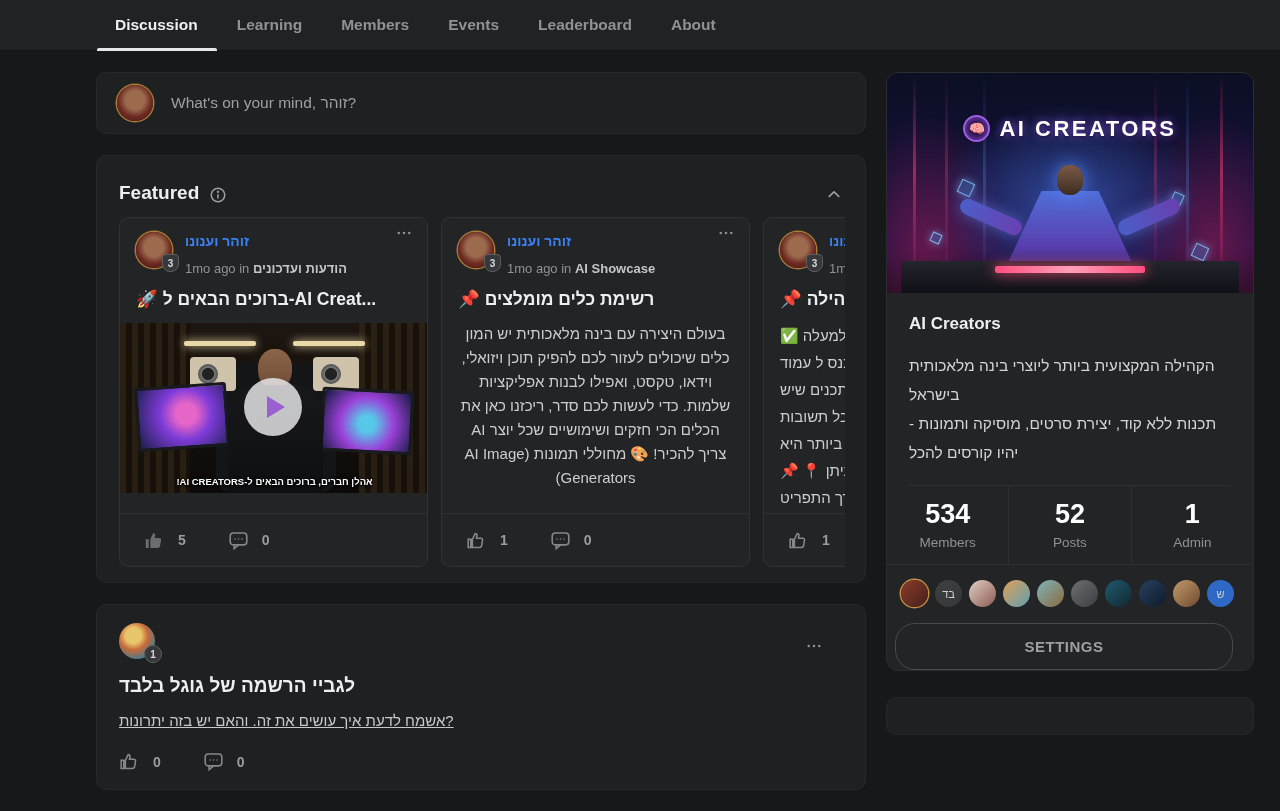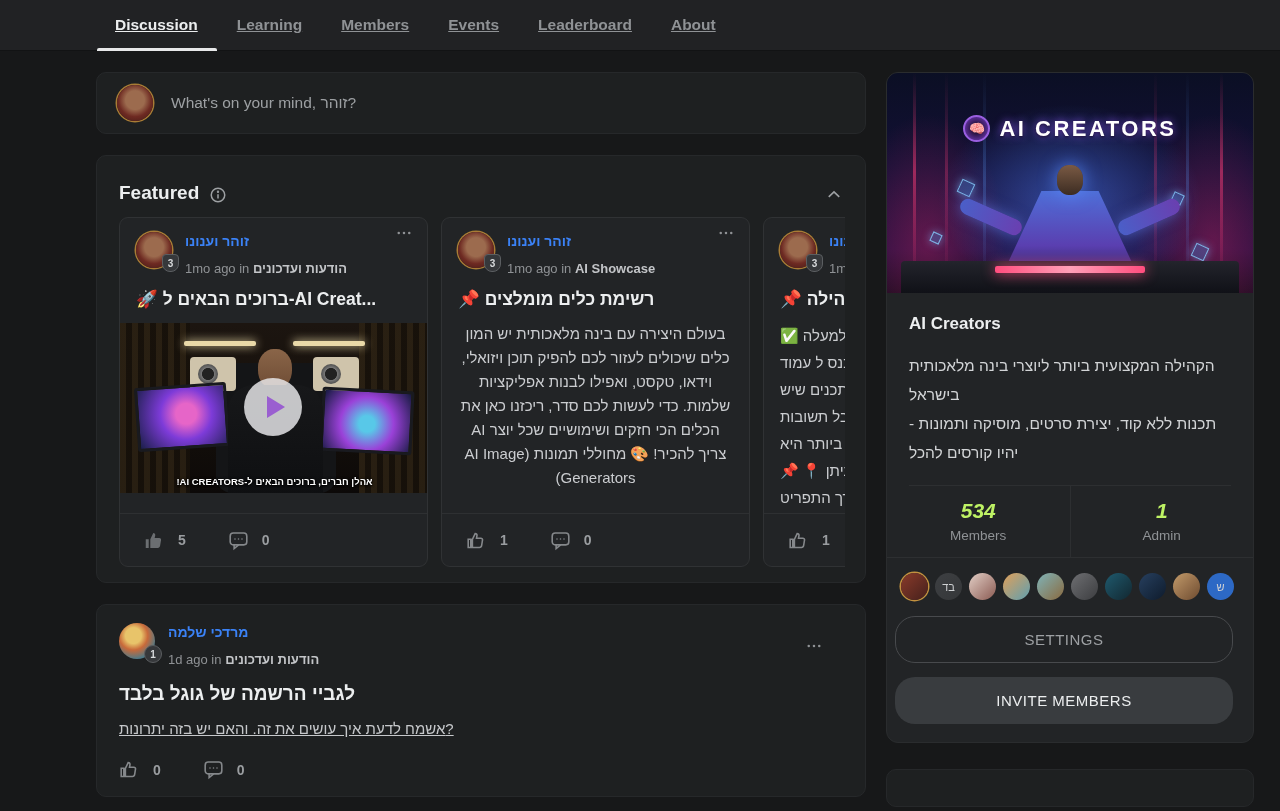--- a/index.html
+++ b/index.html
@@ -5,21 +5,21 @@
   * { margin:0; padding:0; box-sizing:border-box; }
   html,body { width:1280px; height:811px; overflow:hidden; background:#171819;
     font-family:"Liberation Sans", sans-serif; color:#dcdee0; }
   .page { position:relative; width:1280px; height:811px; }
 
   
   .topnav { position:absolute; left:0; top:0; width:1280px; height:51px;
     background:#212224; border-bottom:1px solid #121314; display:flex; align-items:center;
     padding-left:115px; }
   .tab { position:relative; height:51px; display:flex; align-items:center;
-    margin-right:39px; font-size:15.5px; font-weight:bold; color:#8f9295; cursor:pointer;text-decoration:underline; }
+    margin-right:39px; font-size:15.5px; font-weight:bold; color:#8f9295; cursor:pointer; }
   .tab.active { color:#eceeef; }
   .tab.active::after { content:""; position:absolute; left:-18px; right:-19px; bottom:0;
     height:3px; background:#e7e8e9; border-radius:2px 2px 0 0; }
 
   
   .feed { position:absolute; left:96px; top:72px; width:770px; }
   .sidebar { position:absolute; left:886px; top:72px; width:368px; }
 
   .card { background:#1e2021; border:1px solid #26282a; border-radius:10px; }
 
@@ -143,29 +143,29 @@
 
   .ginfo { padding:21px 22px 0 22px; }
   .gname { font-size:17px; font-weight:bold; color:#eceeef; }
   .gpriv { margin-top:12px; display:flex; align-items:center; gap:11px; color:#97999c; font-size:14.5px; }
   .gdesc { margin-top:17px; font-size:15.5px; line-height:29px; color:#d2d4d6; white-space:pre-line;
     padding-bottom:18px; border-bottom:1px solid #2d2f31; }
 
   .stats { display:flex; border-bottom:1px solid #2d2f31; }
   .stat { flex:1; text-align:center; padding:13px 0 14px 0; cursor:pointer; }
   .stat + .stat { border-left:1px solid #2d2f31; }
-  .stat .v { font-size:21px; font-weight:bold; color:#bef264;font-style:italic; }
+  .stat .v { font-size:27px; font-weight:bold; color:#ffffff; }
   .stat .l { margin-top:5px; font-size:13.5px; color:#8f9295; }
 
   .avrow { display:flex; gap:7px; padding:15px 14px 2px 14px; }
   .s-avatar { width:27px; height:27px; border-radius:50%; flex:none; display:flex; align-items:center;
     justify-content:center; font-size:11px; color:#cfd1d3; cursor:pointer; }
 
   .btn { display:block; margin:14px 20px 0 8px; height:47px; border-radius:20px;
-    display:flex; align-items:center; justify-content:center; font-size:15px; font-weight:normal;
+    display:flex; align-items:center; justify-content:center; font-size:15px; font-weight:bold;
     letter-spacing:.5px; cursor:pointer; }
   .btn-outline { border:1px solid #484a4d; color:#9da0a3; background:transparent; }
   .btn-fill { background:#393c3f; color:#eceeef; margin-bottom:18px; }
 
   .lcard { margin-top:26px; padding:18px 22px; }
 </style>
 </head>
 <body>
 
 <div class="page">
@@ -335,26 +335,20 @@
         </div>
 
       </div>
     </div>
 
     <div class="card post">
       <div class="pcard-head" style="padding:0;">
         <div class="pcard-avatar-wrap">
           <div class="avatar avatar2"></div>
           <div class="level-badge round">1</div>
-        </div>
-        <div class="pcard-author">
-          <div class="pcard-name">מרדכי שלמה</div>
-          <div class="pcard-meta">
-            <span>1d ago in</span> <b>הודעות ועדכונים</b>
-          </div>
         </div>
         <div class="dots">
           <svg width="18" height="18" viewBox="0 0 24 24" fill="currentColor">
               <circle cx="5" cy="12" r="1.7"></circle>
               <circle cx="12" cy="12" r="1.7"></circle>
               <circle cx="19" cy="12" r="1.7"></circle>
             </svg>
         </div>
       </div>
       <div class="post-title" dir="ltr">לגביי הרשמה של גוגל בלבד</div>
@@ -414,40 +408,43 @@
         <div class="gdesc" dir="ltr">הקהילה המקצועית ביותר ליוצרי בינה מלאכותית בישראל
 תכנות ללא קוד, יצירת סרטים, מוסיקה ותמונות - יהיו קורסים להכל</div>
       </div>
 
       <div class="stats">
         <div class="stat">
           <div class="v">534</div>
           <div class="l">Members</div>
         </div>
         <div class="stat">
+          <div class="v">52</div>
+          <div class="l">Posts</div>
+        </div>
+        <div class="stat">
           <div class="v">1</div>
           <div class="l">Admin</div>
         </div>
       </div>
 
       <div class="avrow" id="avatar-row">
           <div class="s-avatar" style="background: linear-gradient(135deg, rgb(138, 59, 42), rgb(69, 32, 28)); box-shadow: rgb(194, 145, 63) 0px 0px 0px 1.5px;"></div>
           <div class="s-avatar" style="background: linear-gradient(135deg, rgb(61, 63, 66), rgb(53, 55, 57));">בד</div>
           <div class="s-avatar" style="background: linear-gradient(135deg, rgb(227, 207, 198), rgb(138, 90, 82));"></div>
           <div class="s-avatar" style="background: linear-gradient(135deg, rgb(224, 160, 90), rgb(95, 159, 176));"></div>
           <div class="s-avatar" style="background: linear-gradient(135deg, rgb(127, 179, 184), rgb(138, 106, 63));"></div>
           <div class="s-avatar" style="background: linear-gradient(135deg, rgb(110, 111, 114), rgb(60, 61, 64));"></div>
           <div class="s-avatar" style="background: linear-gradient(135deg, rgb(31, 90, 110), rgb(18, 39, 48));"></div>
           <div class="s-avatar" style="background: linear-gradient(135deg, rgb(39, 64, 95), rgb(14, 27, 44));"></div>
           <div class="s-avatar" style="background: linear-gradient(135deg, rgb(194, 154, 106), rgb(110, 75, 48));"></div>
           <div class="s-avatar" style="background: linear-gradient(135deg, rgb(45, 105, 197), rgb(45, 105, 197));">ש</div>
         </div>
 
       <div class="btn btn-outline">SETTINGS</div>
-      <div class="btn btn-fill">INVITE MEMBERS</div>
     </div>
 
     <div class="card lcard">
       
     </div>
   </div>
 
 </div>
 
 </body></html>

